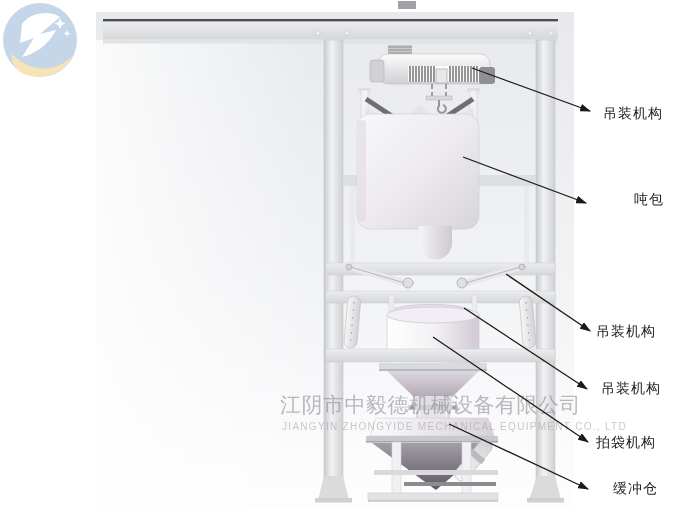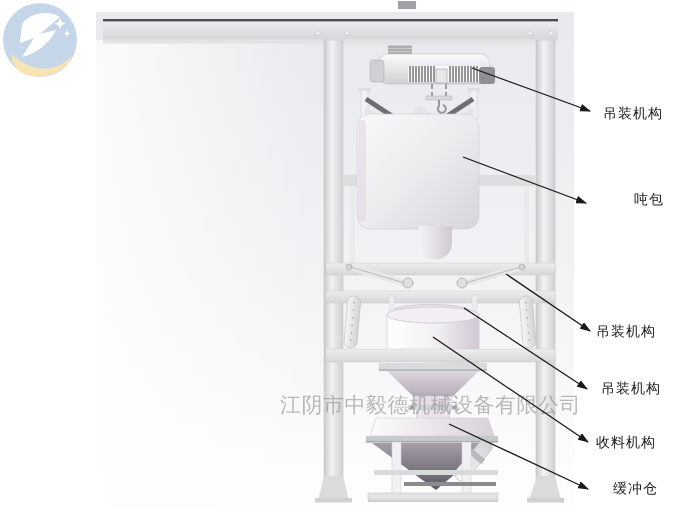--- a/index.html
+++ b/index.html
@@ -214,20 +214,21 @@
 
   <div class="layer-watermark" style="position:absolute;left:0;top:0;width:699px;height:513px;">
     <svg class="wm-logo" viewBox="0 0 82 82">
       <circle cx="40" cy="40" r="37" fill="#b6cbe4"></circle>
       <path d="M12,54 C28,72 56,74 72,56 C66,74 40,82 22,73 C14,68 11,61 12,54 Z" fill="#f6dd9f"></path>
       <path d="M22,24 C30,12 50,10 60,17 L40,34 L56,30 C48,46 34,54 22,57 L34,38 L20,43 Z" fill="#ffffff"></path>
       <path d="M60,18 l1.6,4 4,1.6 -4,1.6 -1.6,4 -1.6,-4 -4,-1.6 4,-1.6 z" fill="#ffffff"></path>
       <path d="M67,30 l1,2.4 2.4,1 -2.4,1 -1,2.4 -1,-2.4 -2.4,-1 2.4,-1 z" fill="#ffffff"></path>
     </svg>
     <div class="wm-cn">江阴市中毅德机械设备有限公司</div>
+    <div class="wm-en">JIANGYIN ZHONGYIDE MECHANICAL EQUIPMENT CO., LTD</div>
   </div>
 
   <svg class="layer-lines" width="699" height="513" viewBox="0 0 699 513">
     <defs>
       <marker id="arrow" viewBox="0 0 10 7" refX="9" refY="3.5" markerWidth="8.5" markerHeight="6" orient="auto-start-reverse">
         <path d="M0,0 L10,3.5 L0,7 z" fill="#1a1a1a"></path>
       </marker>
     </defs>
     <g stroke="#1a1a1a" stroke-width="1.3" fill="none">
       <line x1="472" y1="68" x2="590" y2="111" marker-end="url(#arrow)"></line>
@@ -237,17 +238,17 @@
       <line x1="433" y1="337" x2="588" y2="442" marker-end="url(#arrow)"></line>
       <line x1="449" y1="424" x2="588" y2="489" marker-end="url(#arrow)"></line>
     </g>
   </svg>
 
   <div class="layer-labels" style="position:absolute;left:0;top:0;width:699px;height:427px;">
     <div class="callout-label" style="left:603px;top:106px;">吊装机构</div>
     <div class="callout-label" style="left:590px;top:192px;margin-left:44px;">吨包</div>
     <div class="callout-label" style="left:596px;top:324px;">吊装机构</div>
     <div class="callout-label" style="left:601px;top:381px;">吊装机构</div>
-    <div class="callout-label" style="left:596px;top:435px;">收料机构</div>
+    <div class="callout-label" style="left:596px;top:435px;">拍袋机构</div>
     <div class="callout-label" style="left:597px;top:481px;margin-left:16px;">缓冲仓</div>
   </div>
 
 </div>
 
 </body></html>

